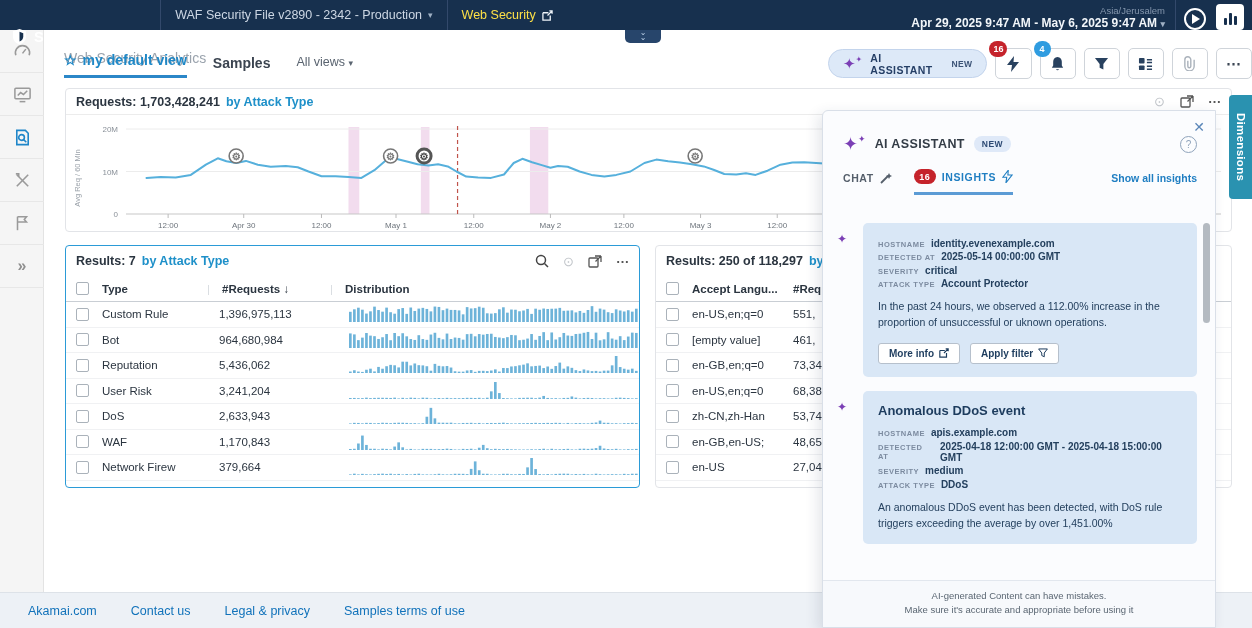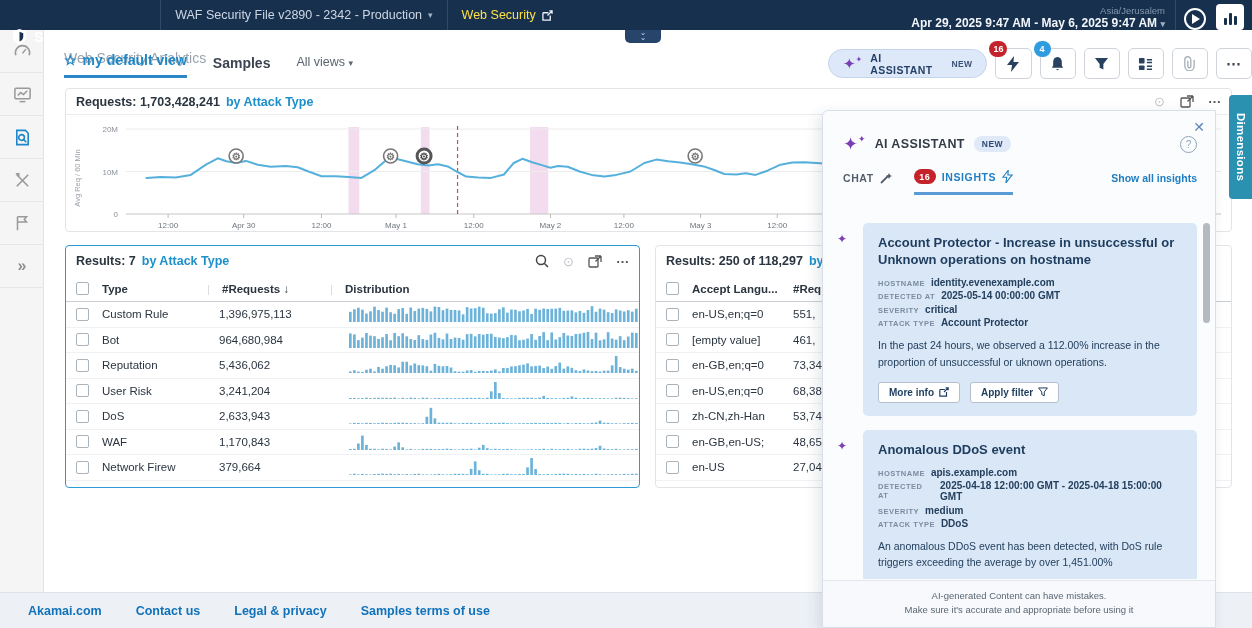--- a/index.html
+++ b/index.html
@@ -115,21 +115,21 @@
     text-align:center; font-size:9.5px; color:#5a6672; line-height:1.5; padding:8px 10px 10px; border-radius:0 0 0 0; }
 
   
   #dimtab { left:1229px; top:95px; width:23px; height:104px; background:#2a92b0; color:#fff;
     border-radius:4px 0 0 4px; writing-mode:vertical-rl; text-align:center; font-size:11.5px; font-weight:bold;
     letter-spacing:.3px; cursor:pointer; z-index:35; display:flex; align-items:center; justify-content:center; }
 
   
   #footer { left:0; top:592px; width:1252px; height:36px; background:#edf1f6; border-top:1px solid #dde2e8;
     display:flex; align-items:center; gap:34px; padding-left:28px; z-index:5; }
-  #footer a { font-size:12.5px; font-weight:bold; color:#1172ba; text-decoration:none; cursor:pointer; }
+  #footer a { font-size:12.5px; font-weight:normal; color:#1172ba; text-decoration:none; cursor:pointer; }
 
   .sparkle { color:#7b3fb5; font-size:15px; line-height:1; }
   svg text { font-family:"Liberation Sans", sans-serif; }
 </style>
 </head>
 <body>
 
 <div id="topbar" class="abs">
   <div class="tb-left">
     <div class="tb-brand">
@@ -973,21 +973,20 @@
       <svg width="11" height="13" viewBox="0 0 14 16">
           <path d="M8 0 L1 9 H6 L5 16 L13 6 H7.5 Z" fill="none" stroke="#1f7ec2" stroke-width="1.4"></path>
         </svg>
     </span>
     <span class="ap-showall">Show all insights</span>
   </div>
   <div id="insights">
       <div class="ins-item">
         <div class="ins-spark"><span class="sparkle" style="font-size:12px">✦</span></div>
         <div class="ins-card">
-          <div class="ins-title">Account Protector - Increase in unsuccessful or Unknown operations on hostname</div>
           <div class="meta">
             <span class="k">HOSTNAME</span>
             <span class="v">identity.evenexample.com</span>
           </div>
           <div class="meta">
             <span class="k">DETECTED AT</span>
             <span class="v">2025-05-14 00:00:00 GMT</span>
           </div>
           <div class="meta">
             <span class="k">SEVERITY</span>

